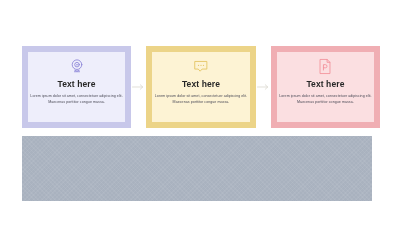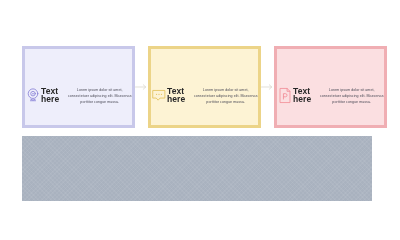--- a/index.html
+++ b/index.html
@@ -32,26 +32,26 @@
     width: 358px;
     height: 82px;
     display: flex;
     align-items: stretch;
     justify-content: space-between;
   }
 
   .step-card {
     width: 113px;
     box-sizing: border-box;
-    border: 3px solid #0369a1;
+    border: 6px solid #0369a1;
     background: #eeeefb;
     display: flex;
-    flex-direction: row;
+    flex-direction: column;
     align-items: center;
-    padding-top: 18px;
+    padding-top: 4px;
   }
 
   .card-icon {
     height: 20px;
     display: flex;
     align-items: center;
     justify-content: center;
     margin-bottom: 2px;
   }
   .card-icon svg { display: block; }

